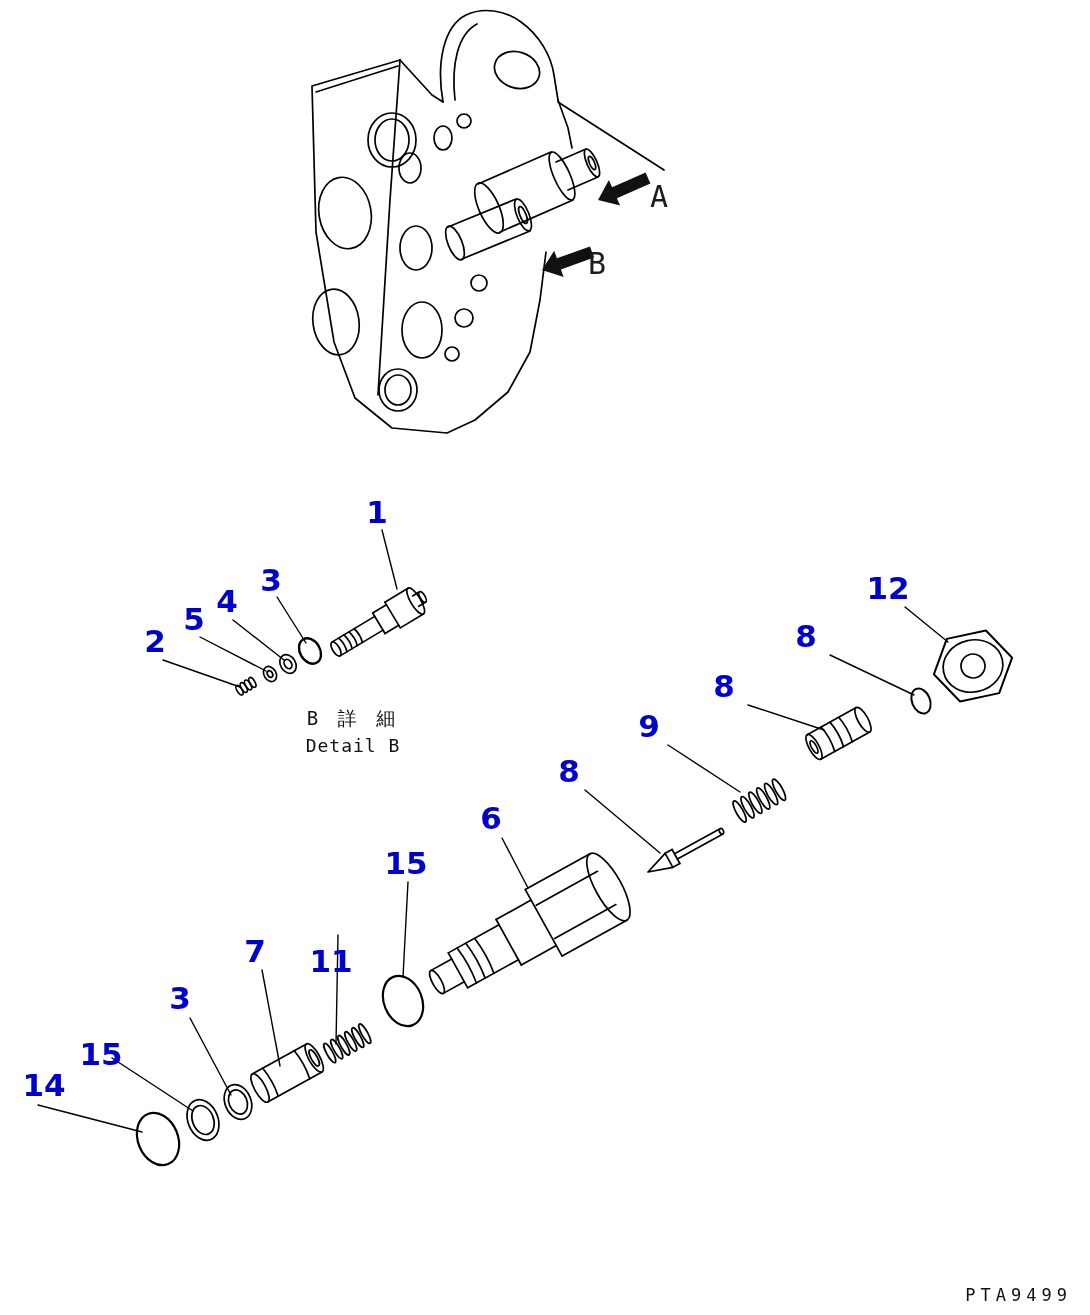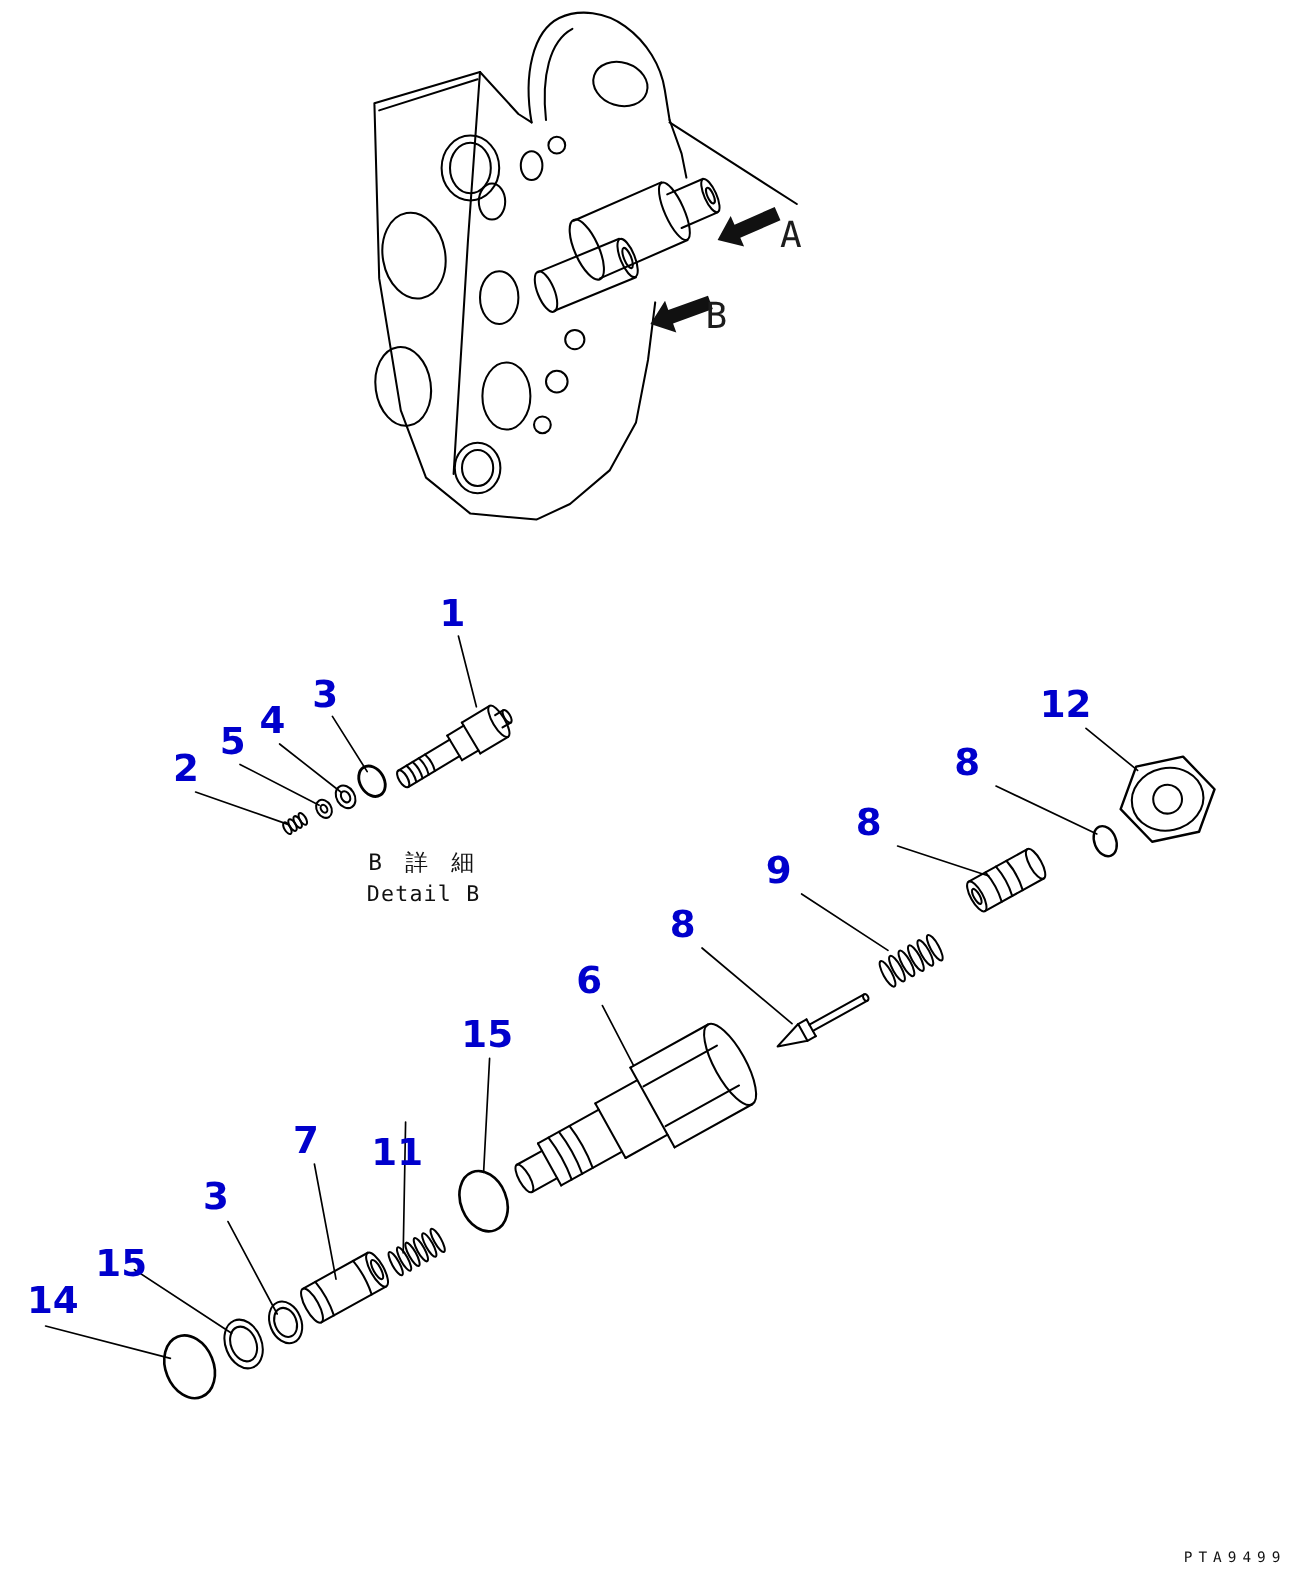--- a/index.html
+++ b/index.html
@@ -34,21 +34,21 @@
   #view-b { left: 588px; top: 249px; }
   .detail-label { position: absolute; text-align: center; color: #111; }
   .detail-label .jp { font-size: 19px; letter-spacing: 4px; white-space: nowrap; }
   .detail-label .en { font-size: 18px; letter-spacing: 1px; margin-top: 3px; white-space: nowrap; }
   #detail-b-label { left: 278px; top: 706px; width: 150px; }
   #detail-a-label { left: 524px; top: 1040px; width: 150px; }
   .drawing-number {
     position: absolute;
     right: 18px;
     bottom: 10px;
-    font-size: 12px;
+    font-size: 17px;
     letter-spacing: 5px;
     color: #111;
   }
 </style>
 </head>
 <body>
 
 <div class="sheet" style="--callout-color: #0000cc;">
 
   <svg class="drawing" viewBox="0 0 1090 1315">

